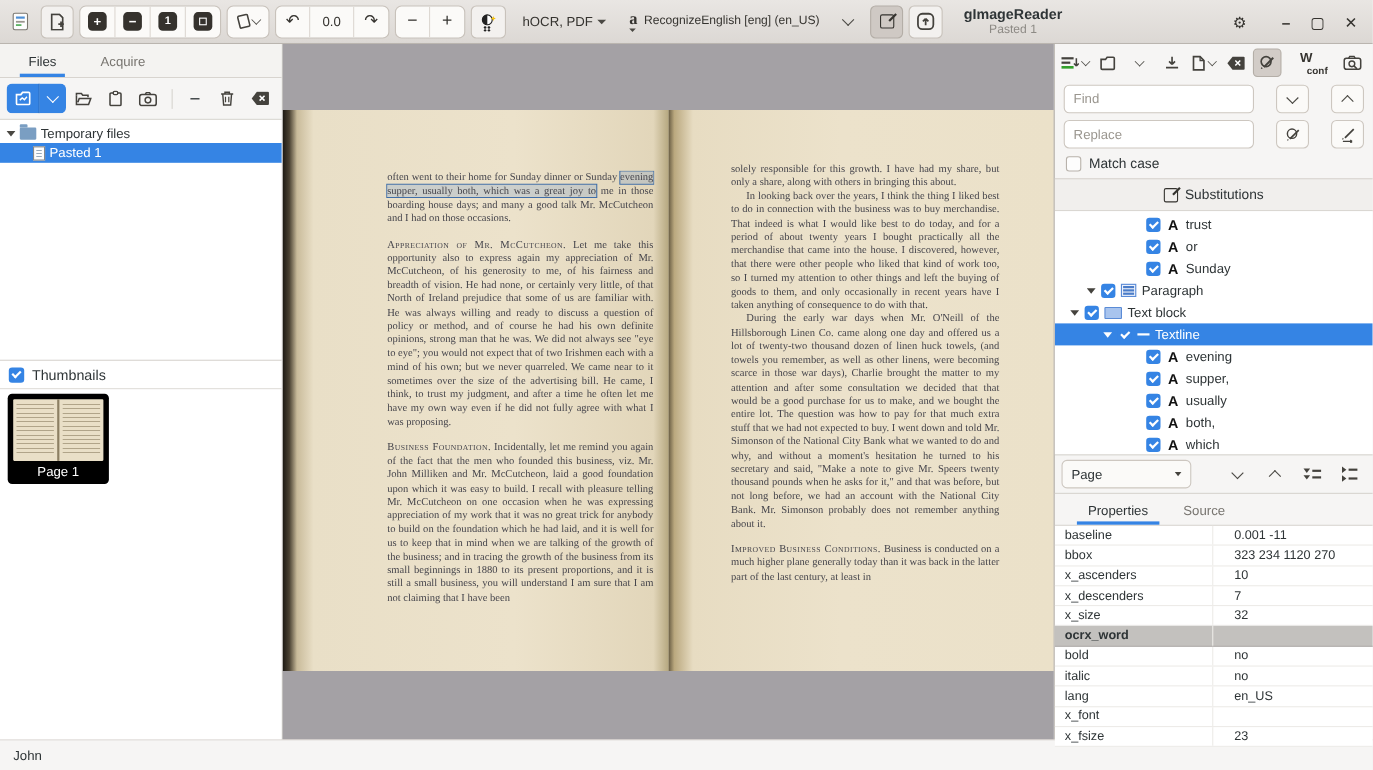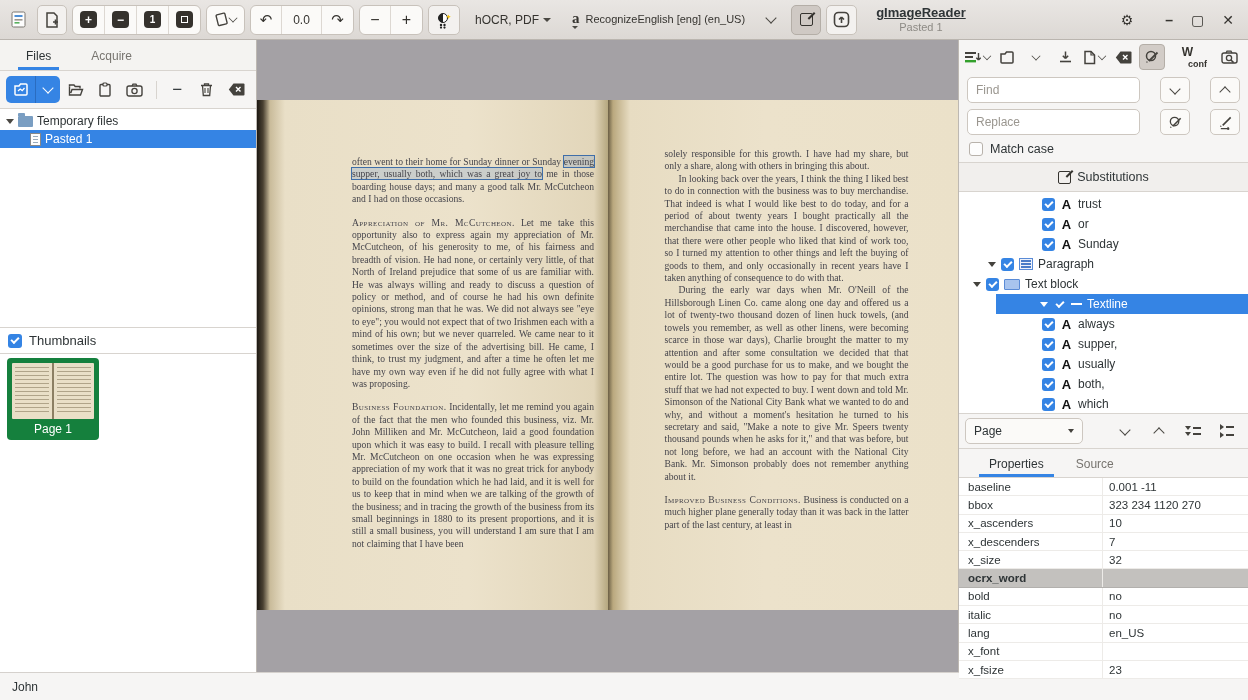--- a/index.html
+++ b/index.html
@@ -24,21 +24,21 @@
   .glyph { font-size:15px; line-height:1; }
   .small-caret { width:0; height:0; border-left:4px solid transparent; border-right:4px solid transparent;
     border-top:4px solid #4a4843; }
   .chev { width:8px; height:8px; border-right:1.8px solid #4a4843; border-bottom:1.8px solid #4a4843;
     transform:rotate(45deg); margin-top:-3px; }
   .chev.up { transform:rotate(-135deg); margin-top:3px; }
   .rec-btn { display:flex; align-items:center; gap:6px; }
   .rec-a { font-family:"Liberation Serif",serif; font-weight:bold; font-size:15px; line-height:1; }
   .rec-text { display:flex; flex-direction:row; align-items:center; line-height:1.15; font-size:11px; }
   .title-wrap { margin-left:14px; text-align:center; line-height:1.1; }
-  .title-wrap .t1 { font-weight:bold; font-size:13px;text-decoration:underline; }
+  .title-wrap .t1 { font-weight:bold; font-size:13px; }
   .title-wrap .t2 { font-size:11px; color:#8d8a85; }
   .header-spacer { flex:1; }
   .winctl { display:flex; align-items:center; gap:18px; margin-right:6px; color:#35332f; }
   .winctl span { font-size:14px; }
   .gear { font-size:18px; margin-right:14px; }
 
   
   .main { display:flex; height:632px; }
   .sidebar { width:257px; background:#fff; border-right:1px solid #bdb8b2; display:flex; flex-direction:column; }
   .canvas { flex:1; background:#a4a1a5; overflow:hidden; position:relative; }
@@ -65,21 +65,21 @@
   .folder-ic::before { content:""; position:absolute; top:-3px; left:0; width:7px; height:3px; background:#7a9ec2; border-radius:1px 1px 0 0; }
   .pagefile-ic { width:11px; height:13px; background:#fdfdfd; border:1px solid #888; position:relative; }
   .pagefile-ic::after { content:""; position:absolute; inset:2px; background:repeating-linear-gradient(#9ab 0 1px, transparent 1px 3px); }
   .thumb-header { display:flex; align-items:center; gap:7px; padding:5px 8px; border-top:1px solid #d8d4cf; border-bottom:1px solid #d8d4cf; background:#fff; }
   .cb { width:14px; height:14px; border-radius:3px; background:#3584e4; position:relative; flex:none; }
   .cb::after { content:""; position:absolute; left:3px; top:3.5px; width:6px; height:3px;
     border-left:2px solid #fff; border-bottom:2px solid #fff; transform:rotate(-45deg); }
   .cb.empty { background:#fdfdfd; border:1px solid #b8b2ab; }
   .cb.empty::after { display:none; }
   .thumb-area { flex:1; background:#fff; padding:4px 0 0 7px; }
-  .thumb-card { width:92px; background:#15803d; border-radius:4px; padding:5px 5px 4px; color:#fff; text-align:center; }
+  .thumb-card { width:92px; background:#000000; border-radius:4px; padding:5px 5px 4px; color:#fff; text-align:center; }
   .thumb-img { width:82px; height:56px; margin:0 auto; background:#e9dfc7; border-radius:1px; display:flex; }
   .thumb-pg { flex:1; margin:4px 3px; background:repeating-linear-gradient(#b0a489 0 1px, transparent 1px 4px); }
   .thumb-gutter { width:2px; background:#8c7f63; }
   .thumb-label { margin-top:3px; font-size:12px; }
 
   
   .book { position:absolute; left:0; top:60px; width:100%; height:510px; display:flex; }
   .pageL { width:50%; background:linear-gradient(90deg,#1d1913 0px,#4a4132 6px,#c9bb9a 13px,#e9dfc7 28px,#ece2cb 60%,#e2d6ba 96%,#b5a77f 100%); position:relative; }
   .pageR { width:50%; background:linear-gradient(90deg,#6b5f45 0px,#baa87e 5px,#e7dcc2 22px,#ece2cb 45%,#ebe1c9 100%); position:relative; }
   .booktext { position:absolute; font-family:"Liberation Serif", serif; font-size:9.6px; line-height:12.4px;
@@ -102,21 +102,21 @@
   .txt-input { flex:1; height:26px; border:1px solid #cdc7c0; border-radius:5px; background:#fff; padding:0 8px;
     font-size:12px; color:#2e3436; font-family:"Liberation Sans",sans-serif; }
   .txt-input::placeholder { color:#9a968f; }
   .sq-btn { width:30px; height:26px; border:1px solid #cdc7c0; border-radius:5px; background:#fbfaf8;
     display:flex; align-items:center; justify-content:center; flex:none; }
   .matchcase { display:flex; align-items:center; gap:7px; padding:4px 10px 6px; }
   .subs-btn { display:flex; align-items:center; justify-content:center; gap:6px; padding:7px 0;
     border-top:1px solid #d8d4cf; border-bottom:1px solid #d8d4cf; background:#f1efed; }
   .ocr-tree { flex:none; height:221px; background:#fff; overflow:hidden; padding-top:2px; }
   .orow { display:flex; align-items:center; height:20px; gap:5px; font-size:12px; }
-  .orow.sel { background:#3584e4; color:#fff;margin-left:37px; }
+  .orow.sel { background:#3584e4; color:#fff; }
   .orow .exp { width:9px; flex:none; display:flex; justify-content:center; }
   .orow .exp .tri-down { border-top-color:#44423d; }
   .orow.sel .exp .tri-down { border-top-color:#fff; }
   .cb.s { width:13px; height:13px; }
   .w-ic { font-weight:bold; font-size:13px; font-family:"Liberation Sans",sans-serif; width:13px; text-align:center; color:#111; }
   .blk-ic { width:16px; height:11px; background:#a8c4ee; border:1px solid #5a8bd6; border-radius:1px; }
   .par-ic { width:14px; height:12px; background:#eef2fb; border:1px solid #5a8bd6; display:flex; flex-direction:column; justify-content:space-evenly; padding:0 1px; }
   .par-ic i { display:block; height:1.5px; background:#4a7cc8; }
   .ln-ic { width:11px; height:2px; background:#6e6b66; }
   .orow.sel .ln-ic { background:#fff; }
@@ -128,21 +128,21 @@
   .tt-line i { width:8px; height:2px; background:#44423d; display:block; }
   .tri-sm { width:0; height:0; border-left:3.5px solid transparent; border-right:3.5px solid transparent; border-top:4.5px solid #44423d; }
   .tri-sm.right { border-top:3.5px solid transparent; border-bottom:3.5px solid transparent; border-left:4.5px solid #44423d; border-right:none; }
   .prop-tabs { display:flex; gap:4px; padding-left:16px; border-top:1px solid #d8d4cf; background:#f6f5f4; }
   .prop-tab { padding:8px 14px 6px; color:#77746f; position:relative; }
   .prop-tab.active { color:#2e3436; }
   .prop-tab.active::after { content:""; position:absolute; left:4px; right:4px; bottom:0; height:3px; background:#3584e4; }
   .props { background:#fff; border-top:1px solid #d8d4cf; flex:1; }
   .prow { display:flex; height:18.3px; align-items:center; border-bottom:1px solid #edebe8; font-size:11.5px; }
   .prow .k { width:143px; padding-left:9px; }
-  .prow .v { flex:1; padding-left:6px; border-left:1px solid #edebe8; height:100%; display:flex; align-items:center; }
+  .prow .v { flex:1; padding-left:19px; border-left:1px solid #edebe8; height:100%; display:flex; align-items:center; }
   .prow.section { background:#c3c1be; font-weight:bold; border-bottom:1px solid #b2b0ad; }
   .pencil-sq { width:13px; height:13px; border:1.6px solid #35332f; border-radius:2px; position:relative; }
   .pencil-sq::after { content:""; position:absolute; right:-2px; top:-2px; width:9px; height:1.8px;
     background:#35332f; transform:rotate(-45deg); transform-origin:right top; }
 
   
   .statusbar { height:28px; border-top:1px solid #d5d1cd; background:#f6f5f4; display:flex; align-items:center; padding-left:12px; }
 
   svg.ic { display:block; }
 </style>
@@ -497,21 +497,21 @@
           </span>
           <span class="cb s"></span>
           <span class="ln-ic"></span>
           <span>Textline</span>
         </div>
         <div class="orow">
           <span style="width:64px;flex:none"></span>
           <span class="exp"></span>
           <span class="cb s"></span>
           <span class="w-ic">A</span>
-          <span>always</span>
+          <span>evening</span>
         </div>
         <div class="orow">
           <span style="width:64px;flex:none"></span>
           <span class="exp"></span>
           <span class="cb s"></span>
           <span class="w-ic">A</span>
           <span>supper,</span>
         </div>
         <div class="orow">
           <span style="width:64px;flex:none"></span>

